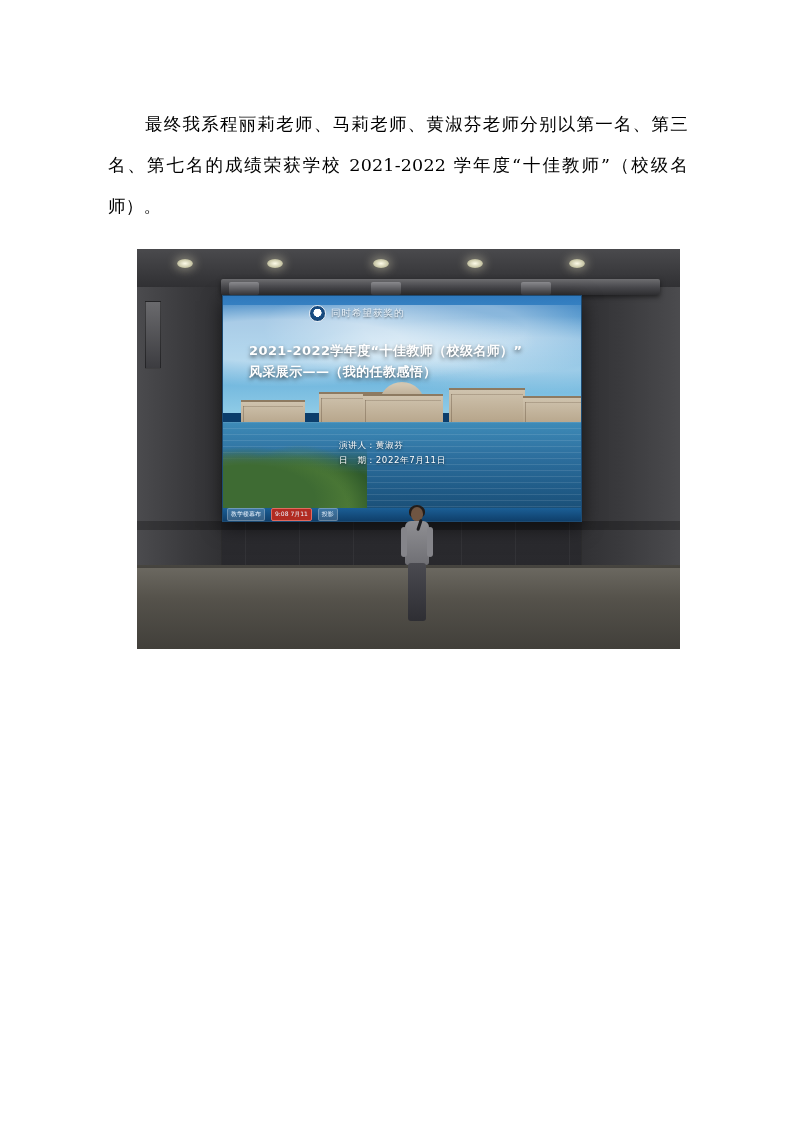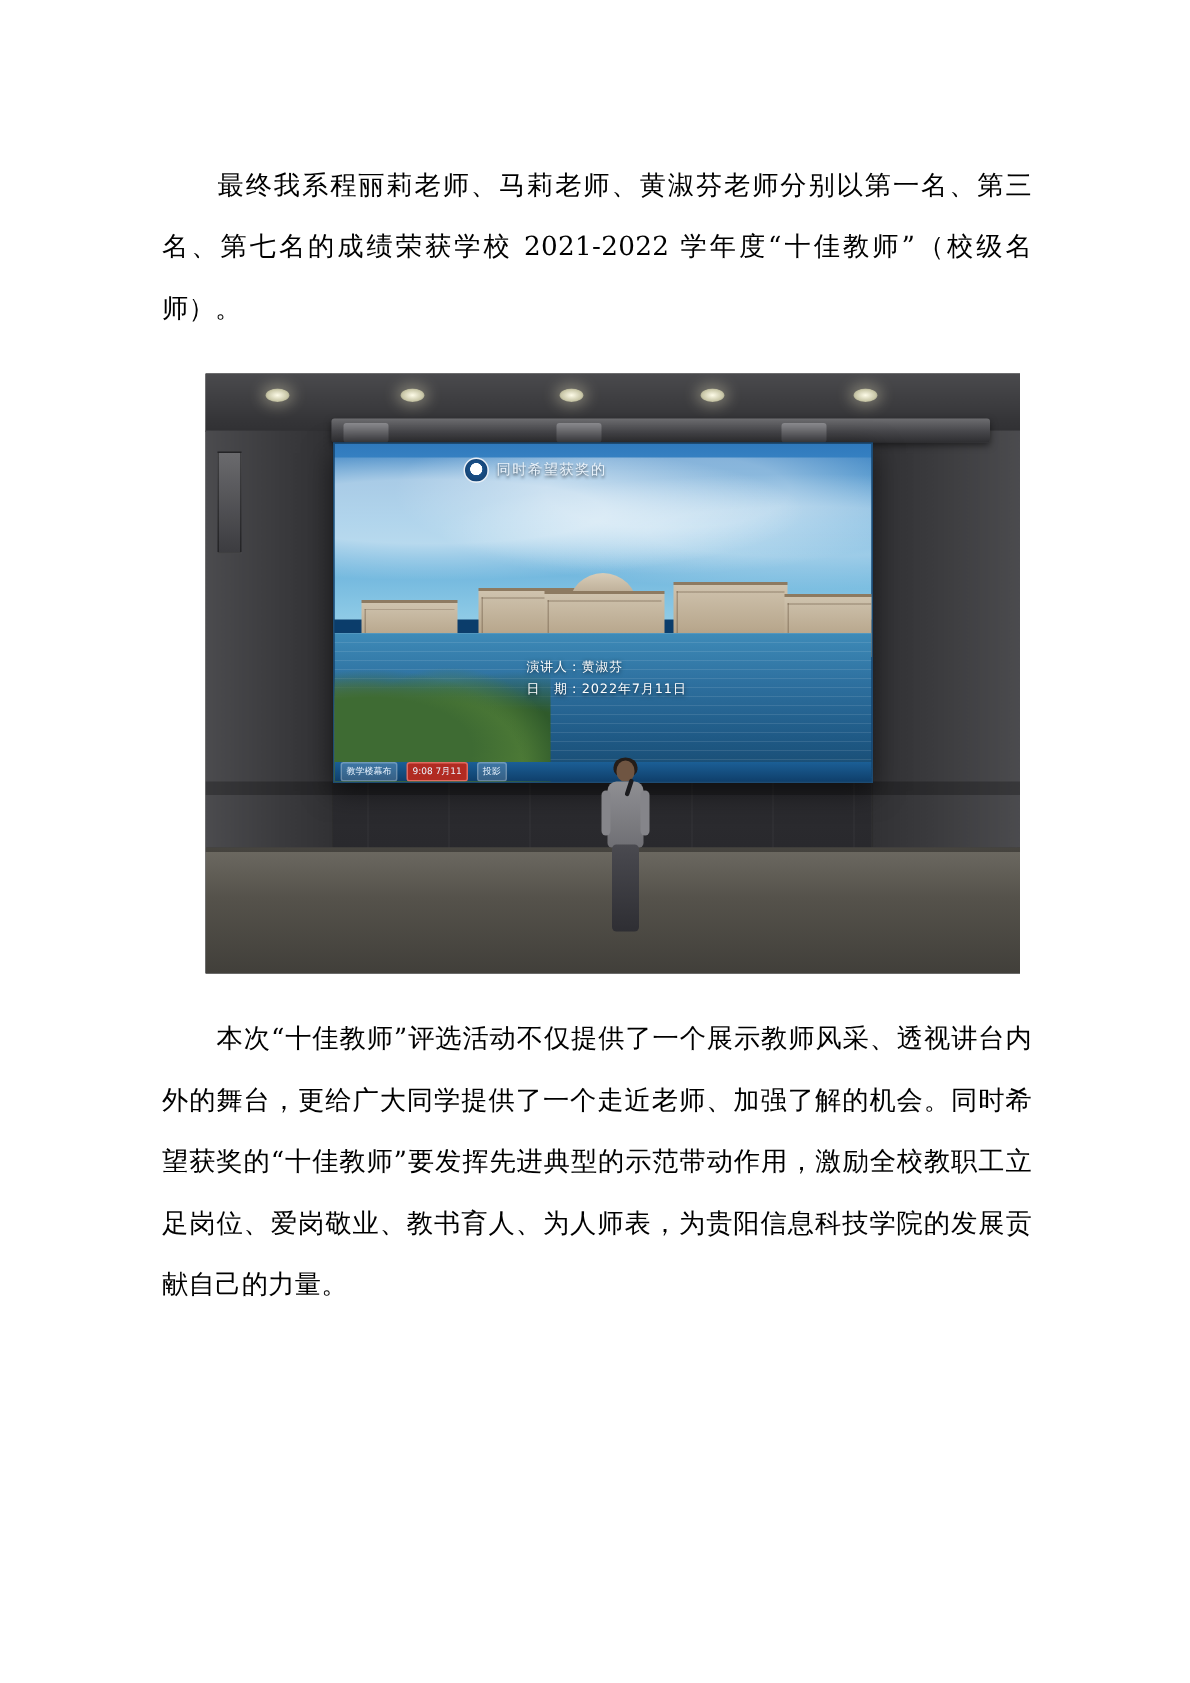--- a/index.html
+++ b/index.html
@@ -186,21 +186,21 @@
     color: #ffffff;
     font-family: "DejaVu Sans", sans-serif;
     font-weight: bold;
     font-size: 13px;
     line-height: 21px;
     text-shadow: 0 2px 4px rgba(0,0,0,0.65);
     letter-spacing: 0.4px;
   }
   .slide-meta {
     position: absolute;
-    left: 128px; top: 142px;
+    left: 116px; top: 142px;
     color: #ffffff;
     font-family: "DejaVu Sans", sans-serif;
     font-size: 8.6px;
     line-height: 15px;
     text-shadow: 0 1px 3px rgba(0,0,0,0.7);
     letter-spacing: 0.6px;
   }
   .taskbar {
     position: absolute;
     left: 0; right: 0; bottom: 0;
@@ -336,20 +336,24 @@
         <div class="lake">
           <div class="lake-shimmer"></div>
         </div>
         <div class="greens"></div>
 
         <div class="slide-logo">
           <span class="badge"></span>
           <span class="lname">同时希望获奖的</span>
         </div>
 
+        <div class="slide-title">
+          <div>2021-2022学年度“十佳教师（校级名师）”</div>
+          <div>风采展示——（我的任教感悟）</div>
+        </div>
 
         <div class="slide-meta">
           <div>演讲人：黄淑芬</div>
           <div>日　期：2022年7月11日</div>
         </div>
 
         <div class="taskbar">
           <span class="tb-chip">教学楼幕布</span>
           <span class="tb-chip red">9:08 7月11</span>
           <span class="tb-chip">投影</span>
@@ -364,16 +368,15 @@
         <div class="p-hair"></div>
         <div class="p-head"></div>
         <div class="p-body"></div>
         <div class="p-arm l"></div>
         <div class="p-arm r"></div>
         <div class="mic"></div>
         <div class="p-legs"></div>
       </div>
     </div>
 
-    <p class="para second"><span class="indent"></span><span>本次“十佳教师”评选活动不仅提供了一个展示教师风采、透视讲台内外的舞台，更给广大同学提供了一个走近老师、加强了解的机会。同时希望获奖的“十佳教师”要发挥先进典型的示范带动作用，激励全校教职工立足岗位、爱岗敬业、教书育人、为人师表，为贵阳信息科技学院的发展贡献自己的力量。</span></p>
 
   </div>
 </div>
 
 </body></html>

